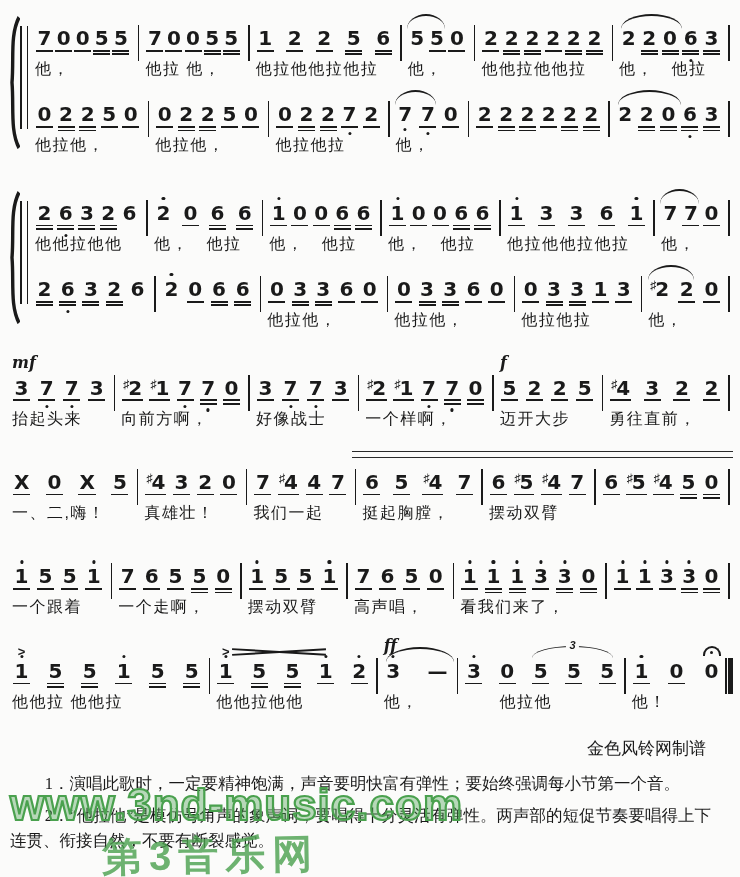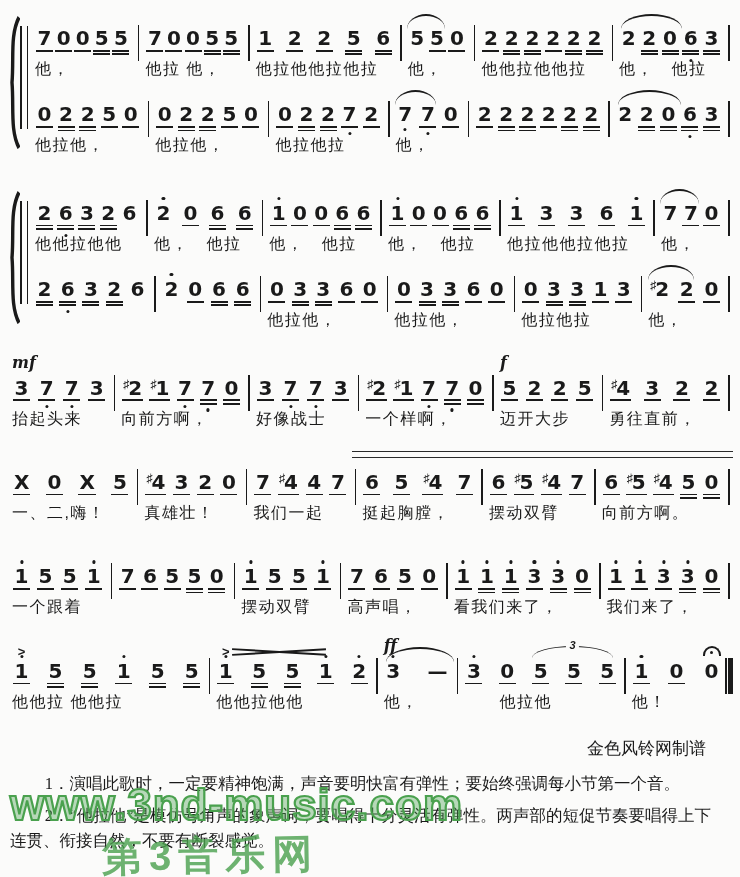--- a/index.html
+++ b/index.html
@@ -469,21 +469,20 @@
                 </div>
                 <div class="measure" style="flex-grow: 5;">
                   <div class="m-notes">
                     <span class="note"><b class="num">6</b><i class="ul" style="bottom: -3.5px;"></i></span>
                     <span class="note"><i class="sharp">♯</i><b class="num">5</b><i class="ul" style="bottom: -3.5px;"></i></span>
                     <span class="note"><i class="sharp">♯</i><b class="num">4</b><i class="ul" style="bottom: -3.5px;"></i></span>
                     <span class="note"><b class="num">5</b><i class="ul" style="bottom: -3.5px;"></i><i class="ul" style="bottom: -7px;"></i></span>
                     <span class="note"><b class="num">0</b><i class="ul" style="bottom: -3.5px;"></i><i class="ul" style="bottom: -7px;"></i></span>
                     <i class="topline"></i>
                   </div>
-                  <div class="m-lyric">向前方啊。</div>
                 </div>
               </div>
             </div>
           </div>
         </div>
       </div>
       <div class="system">
         <div class="sysrow">
           <div class="voices">
             <div class="voice">
@@ -498,20 +497,21 @@
                   <div class="m-lyric">一个跟着</div>
                 </div>
                 <div class="measure" style="flex-grow: 5;">
                   <div class="m-notes">
                     <span class="note"><b class="num">7</b><i class="ul" style="bottom: -3.5px;"></i></span>
                     <span class="note"><b class="num">6</b><i class="ul" style="bottom: -3.5px;"></i></span>
                     <span class="note"><b class="num">5</b><i class="ul" style="bottom: -3.5px;"></i></span>
                     <span class="note"><b class="num">5</b><i class="ul" style="bottom: -3.5px;"></i><i class="ul" style="bottom: -7px;"></i></span>
                     <span class="note"><b class="num">0</b><i class="ul" style="bottom: -3.5px;"></i><i class="ul" style="bottom: -7px;"></i></span>
                   </div>
+                  <div class="m-lyric">一个走啊，</div>
                 </div>
                 <div class="measure" style="flex-grow: 4;">
                   <div class="m-notes">
                     <span class="note"><b class="num">1</b><i class="dotA"></i><i class="ul" style="bottom: -3.5px;"></i></span>
                     <span class="note"><b class="num">5</b><i class="ul" style="bottom: -3.5px;"></i></span>
                     <span class="note"><b class="num">5</b><i class="ul" style="bottom: -3.5px;"></i></span>
                     <span class="note"><b class="num">1</b><i class="dotA"></i><i class="ul" style="bottom: -3.5px;"></i></span>
                   </div>
                   <div class="m-lyric">摆动双臂</div>
                 </div>
@@ -536,21 +536,20 @@
                   <div class="m-lyric">看我们来了，</div>
                 </div>
                 <div class="measure" style="flex-grow: 5;">
                   <div class="m-notes">
                     <span class="note"><b class="num">1</b><i class="dotA"></i><i class="ul" style="bottom: -3.5px;"></i></span>
                     <span class="note"><b class="num">1</b><i class="dotA"></i><i class="ul" style="bottom: -3.5px;"></i></span>
                     <span class="note"><b class="num">3</b><i class="dotA"></i><i class="ul" style="bottom: -3.5px;"></i></span>
                     <span class="note"><b class="num">3</b><i class="dotA"></i><i class="ul" style="bottom: -3.5px;"></i><i class="ul" style="bottom: -7px;"></i></span>
                     <span class="note"><b class="num">0</b><i class="ul" style="bottom: -3.5px;"></i><i class="ul" style="bottom: -7px;"></i></span>
                   </div>
-                  <div class="m-lyric">我们来了，</div>
                 </div>
               </div>
             </div>
           </div>
         </div>
       </div>
       <div class="system">
         <div class="sysrow">
           <div class="voices">
             <div class="voice">

